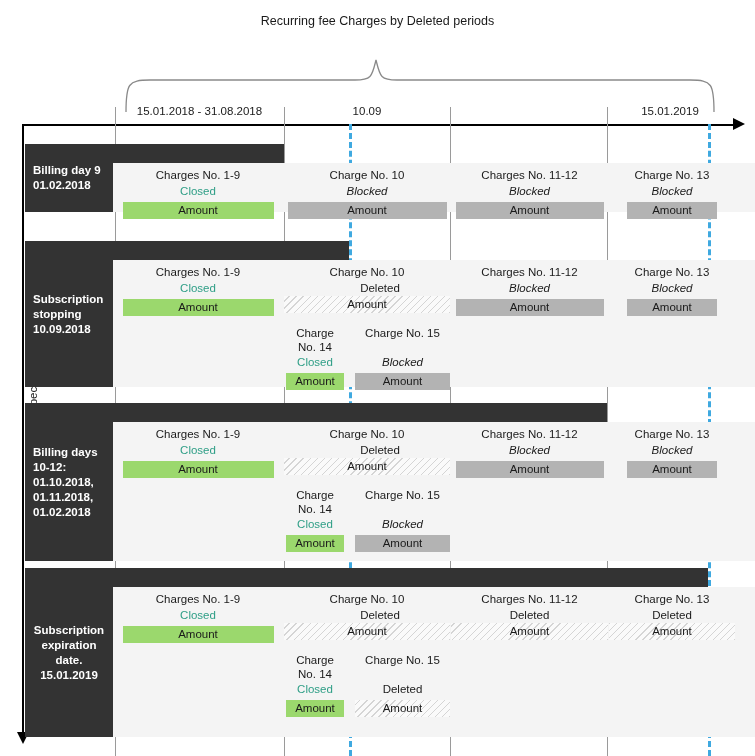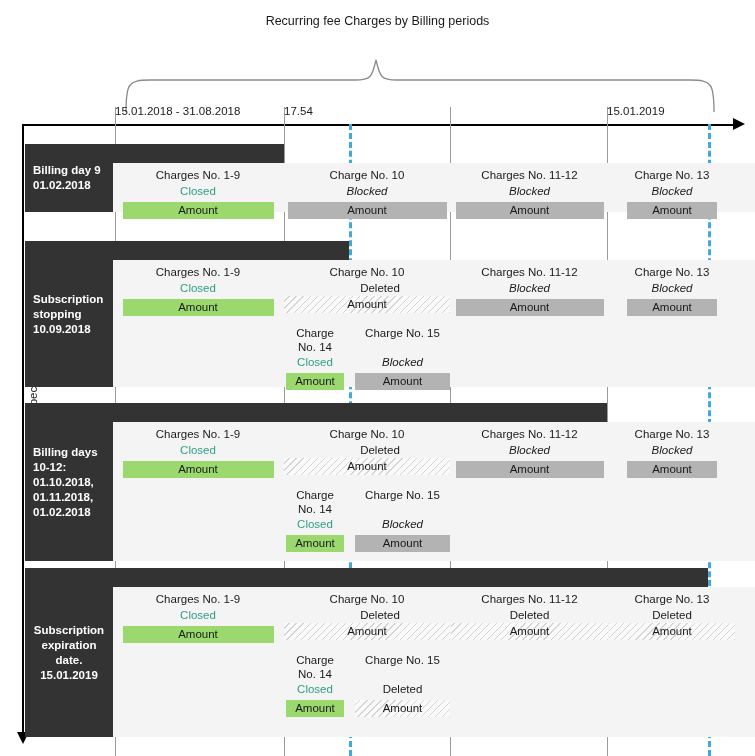--- a/index.html
+++ b/index.html
@@ -42,21 +42,21 @@
   
   .col-sep{position:absolute;top:107px;width:1px;background:#9a9a9a;height:649px;}
   
   .dash-line{
     position:absolute;top:124px;width:0;height:632px;
     border-left:3px dashed #3fa9e0;
   }
   
   .period-label{
     position:absolute;top:105px;font-size:11.5px;color:#1a1a1a;
-    text-align:left;white-space:nowrap;
+    text-align:center;white-space:nowrap;
   }
   
   .row{position:absolute;left:25px;}
   .row-bar{position:absolute;left:0;top:0;height:19px;background:#333333;}
   .row-label{
     position:absolute;left:0;top:0;width:88px;background:#333333;
     color:#ffffff;font-size:11.5px;font-weight:bold;line-height:15px;
     box-sizing:border-box;padding:0 8px;
     display:flex;align-items:center;
   }
@@ -78,42 +78,42 @@
     background-color:#fafafa;
     background-image:repeating-linear-gradient(-45deg,
         #d5d5d5 0px,#d5d5d5 1px,#fafafa 1px,#fafafa 5px);
   }
   .sub-col{position:absolute;text-align:center;}
   .sub-title{font-size:11.5px;line-height:14px;color:#1a1a1a;}
 </style>
 </head>
 <body>
 
-<div id="chart-title">Recurring fee Charges by Billing periods</div>
+<div id="chart-title">Recurring fee Charges by Deleted periods</div>
 
 <div id="brace-wrap">
   <svg width="755" height="78" viewBox="0 0 755 78">
     <path d="M126 78 C126 50 128 46 150 46 L355 46 C372 46 372 42 376 26
              C380 42 380 46 397 46 L690 46 C712 46 714 50 714 78" fill="none" stroke="#8a8a8a" stroke-width="1.3"></path>
   </svg>
 </div>
 
 <div id="x-axis"></div>
 <div id="x-arrow"></div>
 <div id="y-axis"></div>
 <div id="y-arrow"></div>
 <div id="y-axis-label">Charges at the specific moments</div>
 
 <div class="col-sep" style="left:115px;"></div>
 <div class="col-sep" style="left:284px;"></div>
 <div class="col-sep" style="left:450px;"></div>
 <div class="col-sep" style="left:607px;"></div>
 
 <div class="period-label" style="left:115px;width:169px;">15.01.2018 - 31.08.2018</div>
-<div class="period-label" style="left:284px;width:166px;">17.54</div>
+<div class="period-label" style="left:284px;width:166px;">10.09</div>
 <div class="period-label" style="left:607px;width:126px;">15.01.2019</div>
 
 <div class="dash-line" style="left:349px;"></div>
 <div class="dash-line" style="left:708px;"></div>
 
 <div class="row" style="top:144px;">
   <div class="row-bar" style="width:259px;"></div>
   <div class="row-label" style="height: 68px; white-space: pre-line;">Billing day 9
 01.02.2018</div>
   <div class="row-body" style="left:88px;width:622px;height:49px;">

